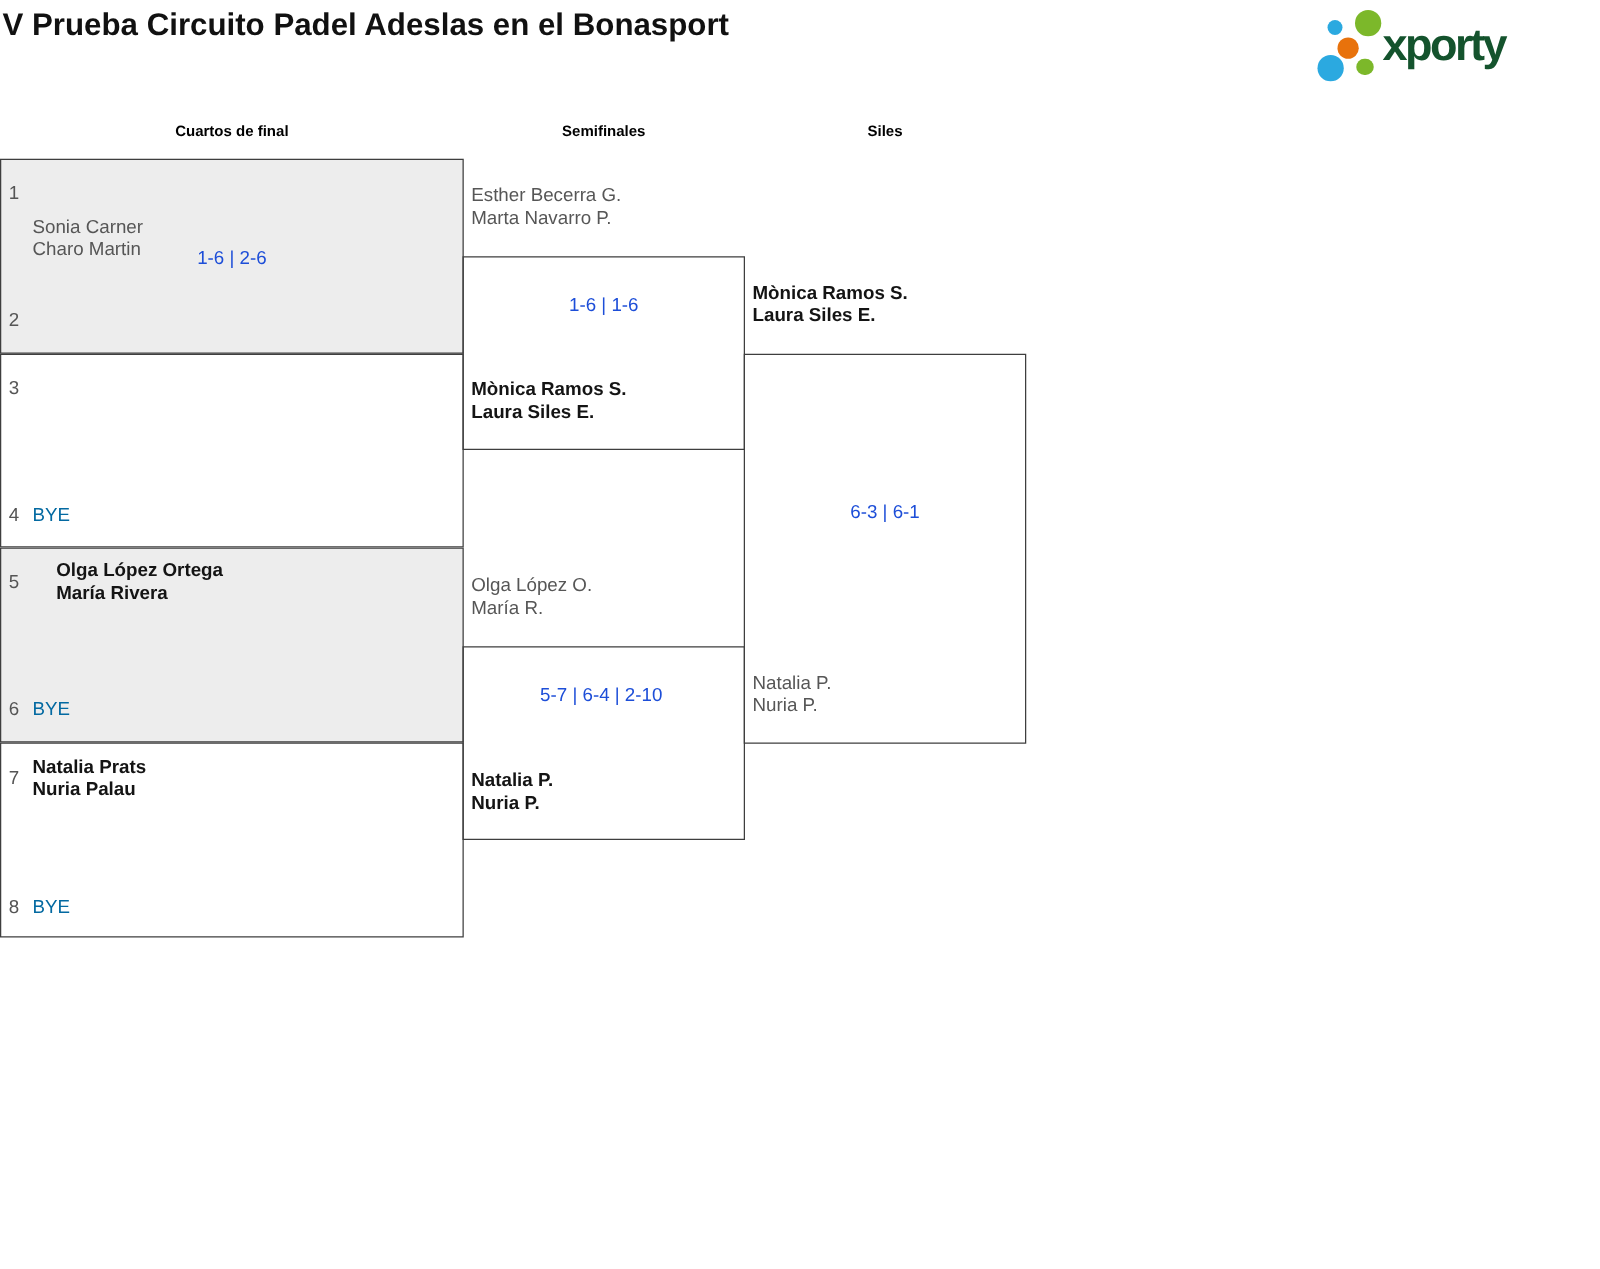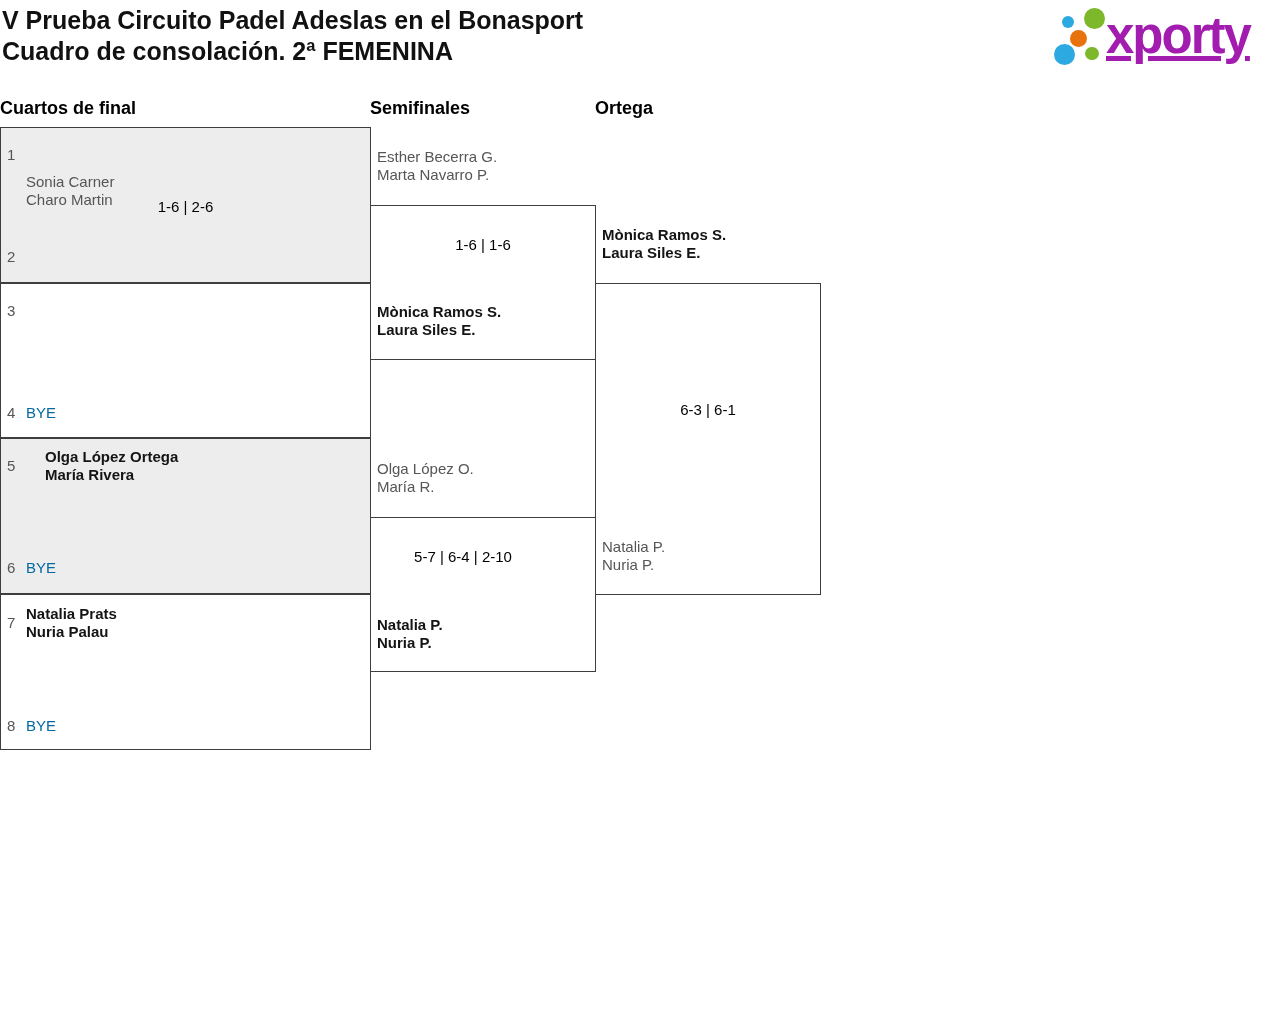--- a/index.html
+++ b/index.html
@@ -11,25 +11,25 @@
   .title{position:absolute;left:2px;top:5px;font-size:25px;line-height:31px;font-weight:700;color:#111;}
   
   .logo{position:absolute;left:1054px;top:7px;width:224px;height:70px;}
   .dot{position:absolute;border-radius:50%;}
   .dot-blue-sm {left:8px;    top:8.5px;  width:12px;  height:12px;  background:#2ba9e0;}
   .dot-green-lg{left:29.5px; top:0.5px;  width:21px;  height:21px;  background:#7cb82a;}
   .dot-orange  {left:16px;   top:23px;   width:17px;  height:17px;  background:#e8720c;}
   .dot-blue-lg {left:0px;    top:37px;   width:21px;  height:21px;  background:#2ba9e0;}
   .dot-green-sm{left:31px;   top:39.5px; width:13.5px;height:13.5px;background:#7cb82a;}
   .logo-text{
-    position:absolute;left:52px;top:6px;font-size:51px;line-height:46px;
-    font-weight:700;letter-spacing:-2px;color:#a21caf;text-decoration:underline;
+    position:absolute;left:52px;top:6px;font-size:36px;line-height:46px;
+    font-weight:700;letter-spacing:-2px;color:#14532d;
   }
   
-  .round-header{position:absolute;top:98px;font-size:18px;font-weight:700;color:#000;}
+  .round-header{position:absolute;top:98px;font-size:12px;font-weight:700;color:#000;text-align:center;}
   .rh-qf{left:0;width:371px;}
   .rh-sf{left:370px;width:226px;}
   .rh-f {left:595px;width:226px;}
   
   .box{position:absolute;border:1px solid #3e3e3e;box-sizing:border-box;background:transparent;}
   .box.shaded{background:#ededed;}
   #qf1{left:0;top:127px;width:371px;height:156px;}
   #qf2{left:0;top:283px;width:371px;height:155px;}
   #qf3{left:0;top:438px;width:371px;height:156px;}
   #qf4{left:0;top:594px;width:371px;height:156px;}
@@ -44,48 +44,47 @@
   .team.win {font-weight:700;color:#141414;}
   .team.lose{color:#565656;}
   .team.bye {color:#0369a1;}
   #qf1t1{left:26px;top:137px;margin-top:36px;} #qf1t2{left:26px;top:239px;}
   #qf2t1{left:26px;top:293px;} #qf2t2{left:26px;top:404px;}
   #qf3t1{left:26px;top:448px;margin-left:19px;} #qf3t2{left:26px;top:559px;}
   #qf4t1{left:26px;top:605px;} #qf4t2{left:26px;top:717px;}
   #sf1t1{left:377px;top:148px;} #sf1t2{left:377px;top:303px;}
   #sf2t1{left:377px;top:460px;} #sf2t2{left:377px;top:616px;}
   #ft1 {left:602px;top:226px;}  #ft2 {left:602px;top:538px;}
-  .score{position:absolute;font-size:15px;line-height:14px;color:#000000;text-align:center;}
+  .score{position:absolute;font-size:15px;line-height:14px;color:#1d4ed8;text-align:center;}
   #qf1s{left:0;width:371px;top:200px;}
   #sf1s{left:370px;width:226px;top:238px;}
-  #sf2s{left:350px;width:226px;top:550px;}
+  #sf2s{left:368px;width:226px;top:550px;}
   #fs  {left:595px;width:226px;top:403px;}
 </style>
 </head>
 <body>
 
 <div class="page">
 
   <div class="title">
     <div>V Prueba Circuito Padel Adeslas en el Bonasport</div>
-    <div>Cuadro de consolación. 2ª FEMENINA</div>
   </div>
 
   <div class="logo">
     <span class="dot dot-blue-sm"></span>
     <span class="dot dot-green-lg"></span>
     <span class="dot dot-orange"></span>
     <span class="dot dot-blue-lg"></span>
     <span class="dot dot-green-sm"></span>
     <span class="logo-text">xporty</span>
   </div>
 
   <div class="round-header rh-qf">Cuartos de final</div>
   <div class="round-header rh-sf">Semifinales</div>
-  <div class="round-header rh-f">Ortega</div>
+  <div class="round-header rh-f">Siles</div>
 
   <div class="box shaded" id="qf1"></div>
   <div class="box" id="qf2"></div>
   <div class="box shaded" id="qf3"></div>
   <div class="box" id="qf4"></div>
   <div class="box" id="sf1"></div>
   <div class="box" id="sf2"></div>
   <div class="box" id="fb"></div>
 
   <div class="seed" id="seed1">1</div>

